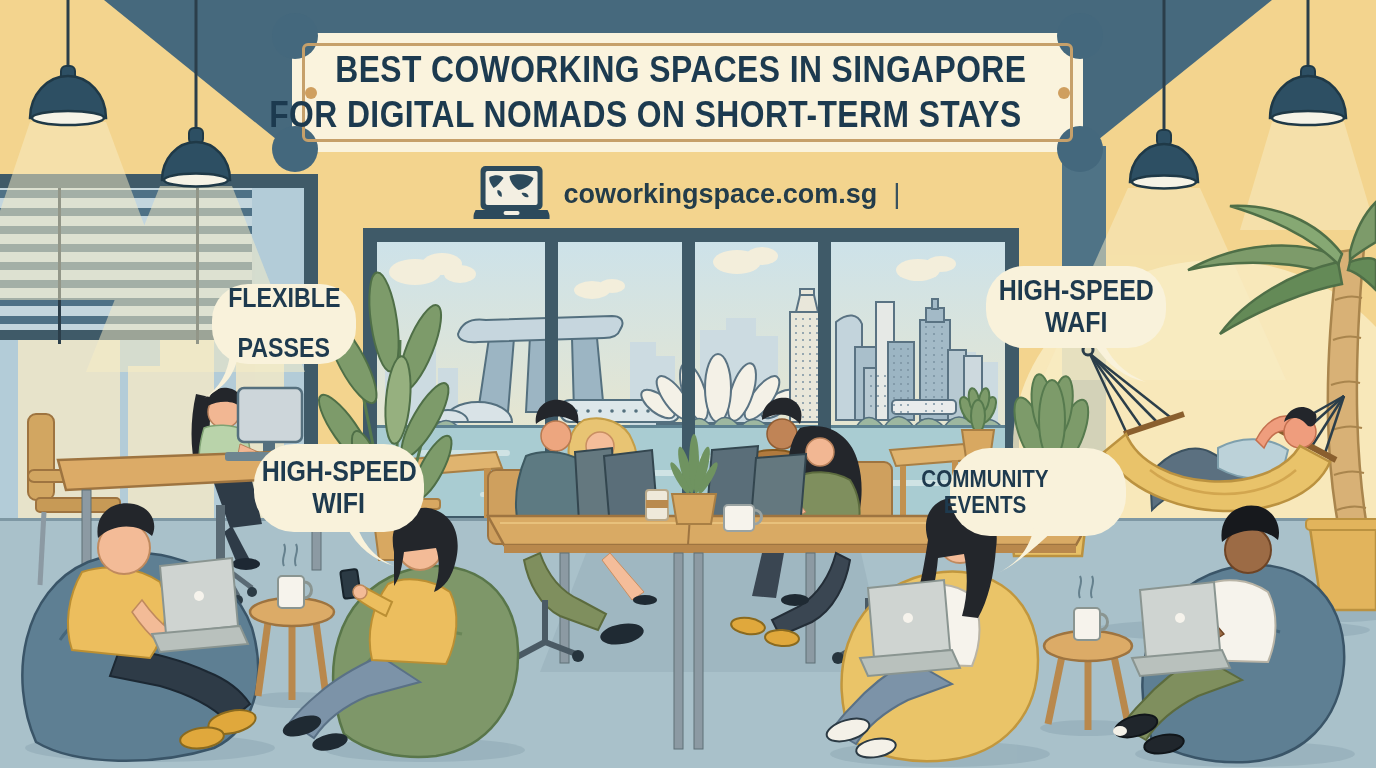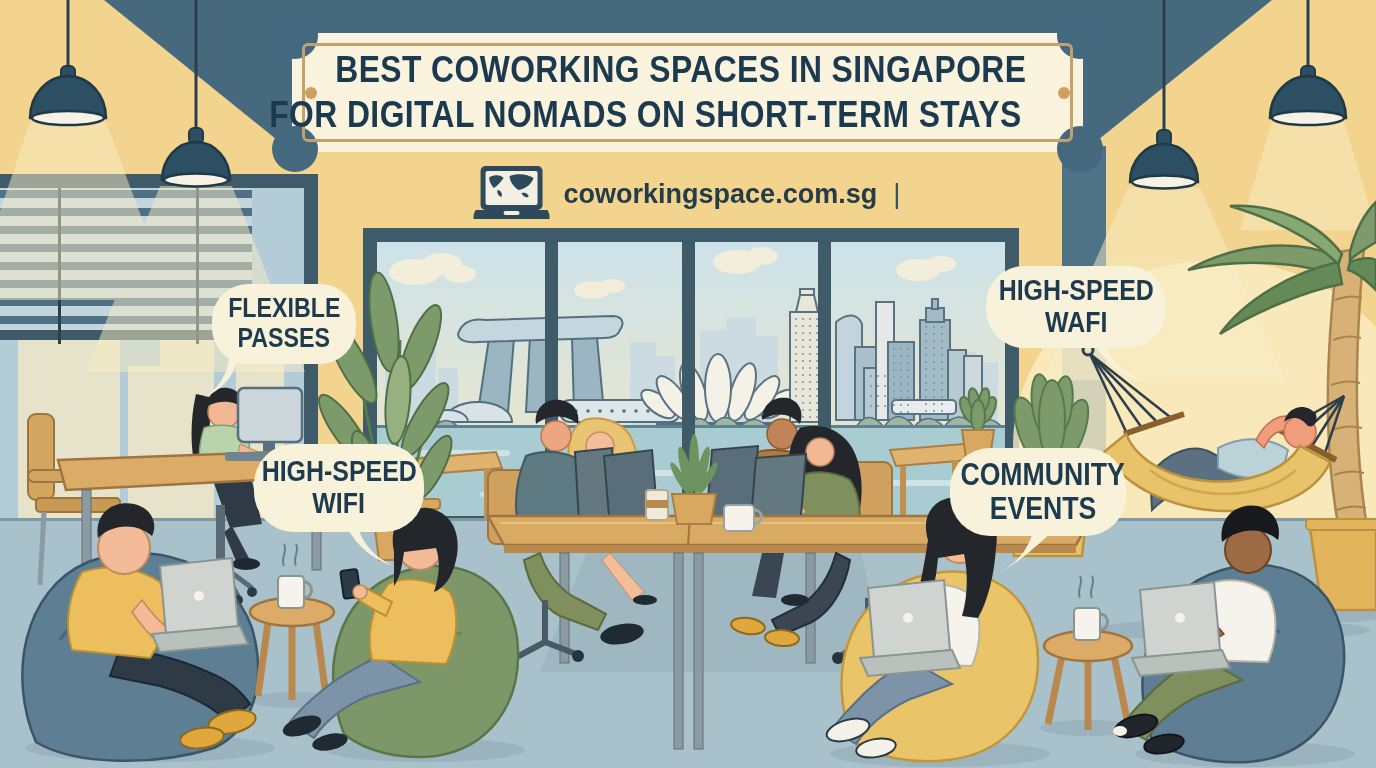--- a/index.html
+++ b/index.html
@@ -21,24 +21,24 @@
                white-space:nowrap;transform:scaleX(.86);letter-spacing:.5px;}
   
   .subtitle{top:163px;left:50%;transform:translateX(-50%);display:flex;
             align-items:center;gap:14px;height:62px;}
   .subtitle-text{font-weight:bold;font-size:27px;color:#233c4a;white-space:nowrap;}
   .subtitle-sep{font-weight:normal;font-size:28px;color:#39525f;padding:0 2px;}
   
   .bubble-text{display:flex;flex-direction:column;align-items:center;justify-content:center;
                color:#1e3a4e;font-weight:bold;text-align:center;}
   .bubble-text span{display:block;transform:scaleX(.86);white-space:nowrap;line-height:1.1;}
-  .bt1{left:212px;top:284px;width:144px;height:80px;font-size:27px;}
+  .bt1{left:212px;top:284px;width:144px;height:80px;font-size:27px;justify-content:space-between;}
   .bt2{left:254px;top:444px;width:170px;height:88px;font-size:29px;}
   .bt3{left:986px;top:266px;width:180px;height:82px;font-size:29px;}
-  .bt4{left:955px;top:448px;width:176px;height:88px;font-size:31px;}
+  .bt4{left:897px;top:448px;width:176px;height:88px;font-size:24px;}
 </style>
 </head>
 <body>
 
 <div id="stage">
 
 <svg id="scene" width="1376" height="768" viewBox="0 0 1376 768">
   <defs>
     <linearGradient id="skyGrad" x1="0" y1="0" x2="0" y2="1">
       <stop offset="0" stop-color="#cde2e9"></stop>

